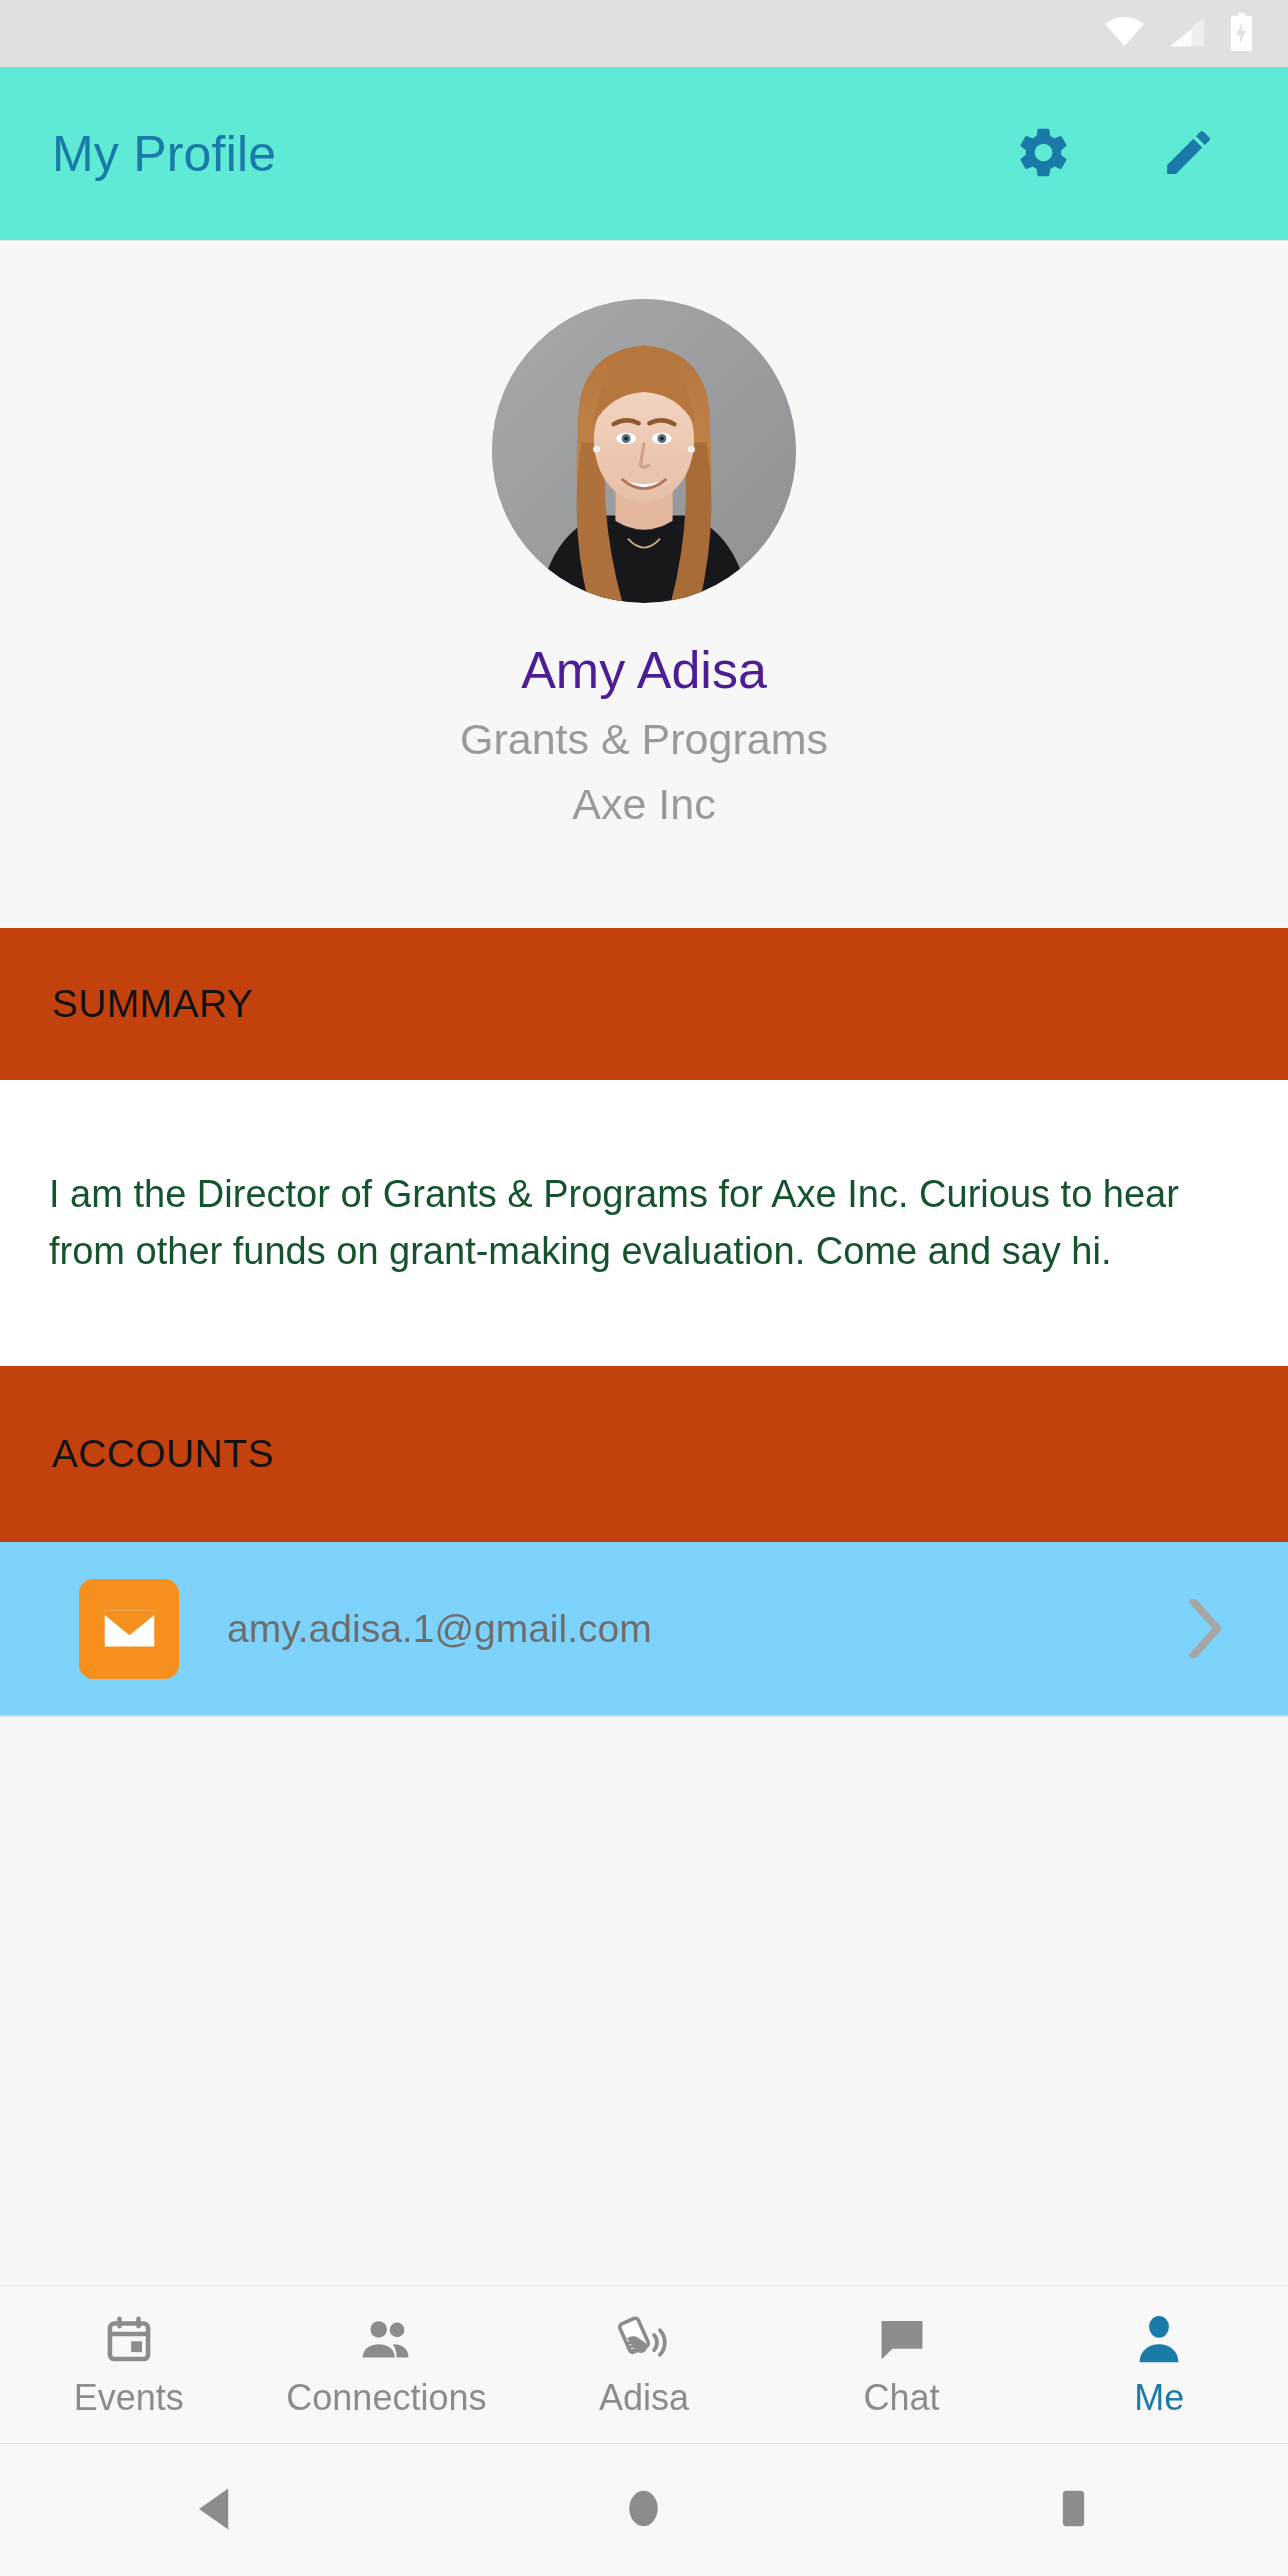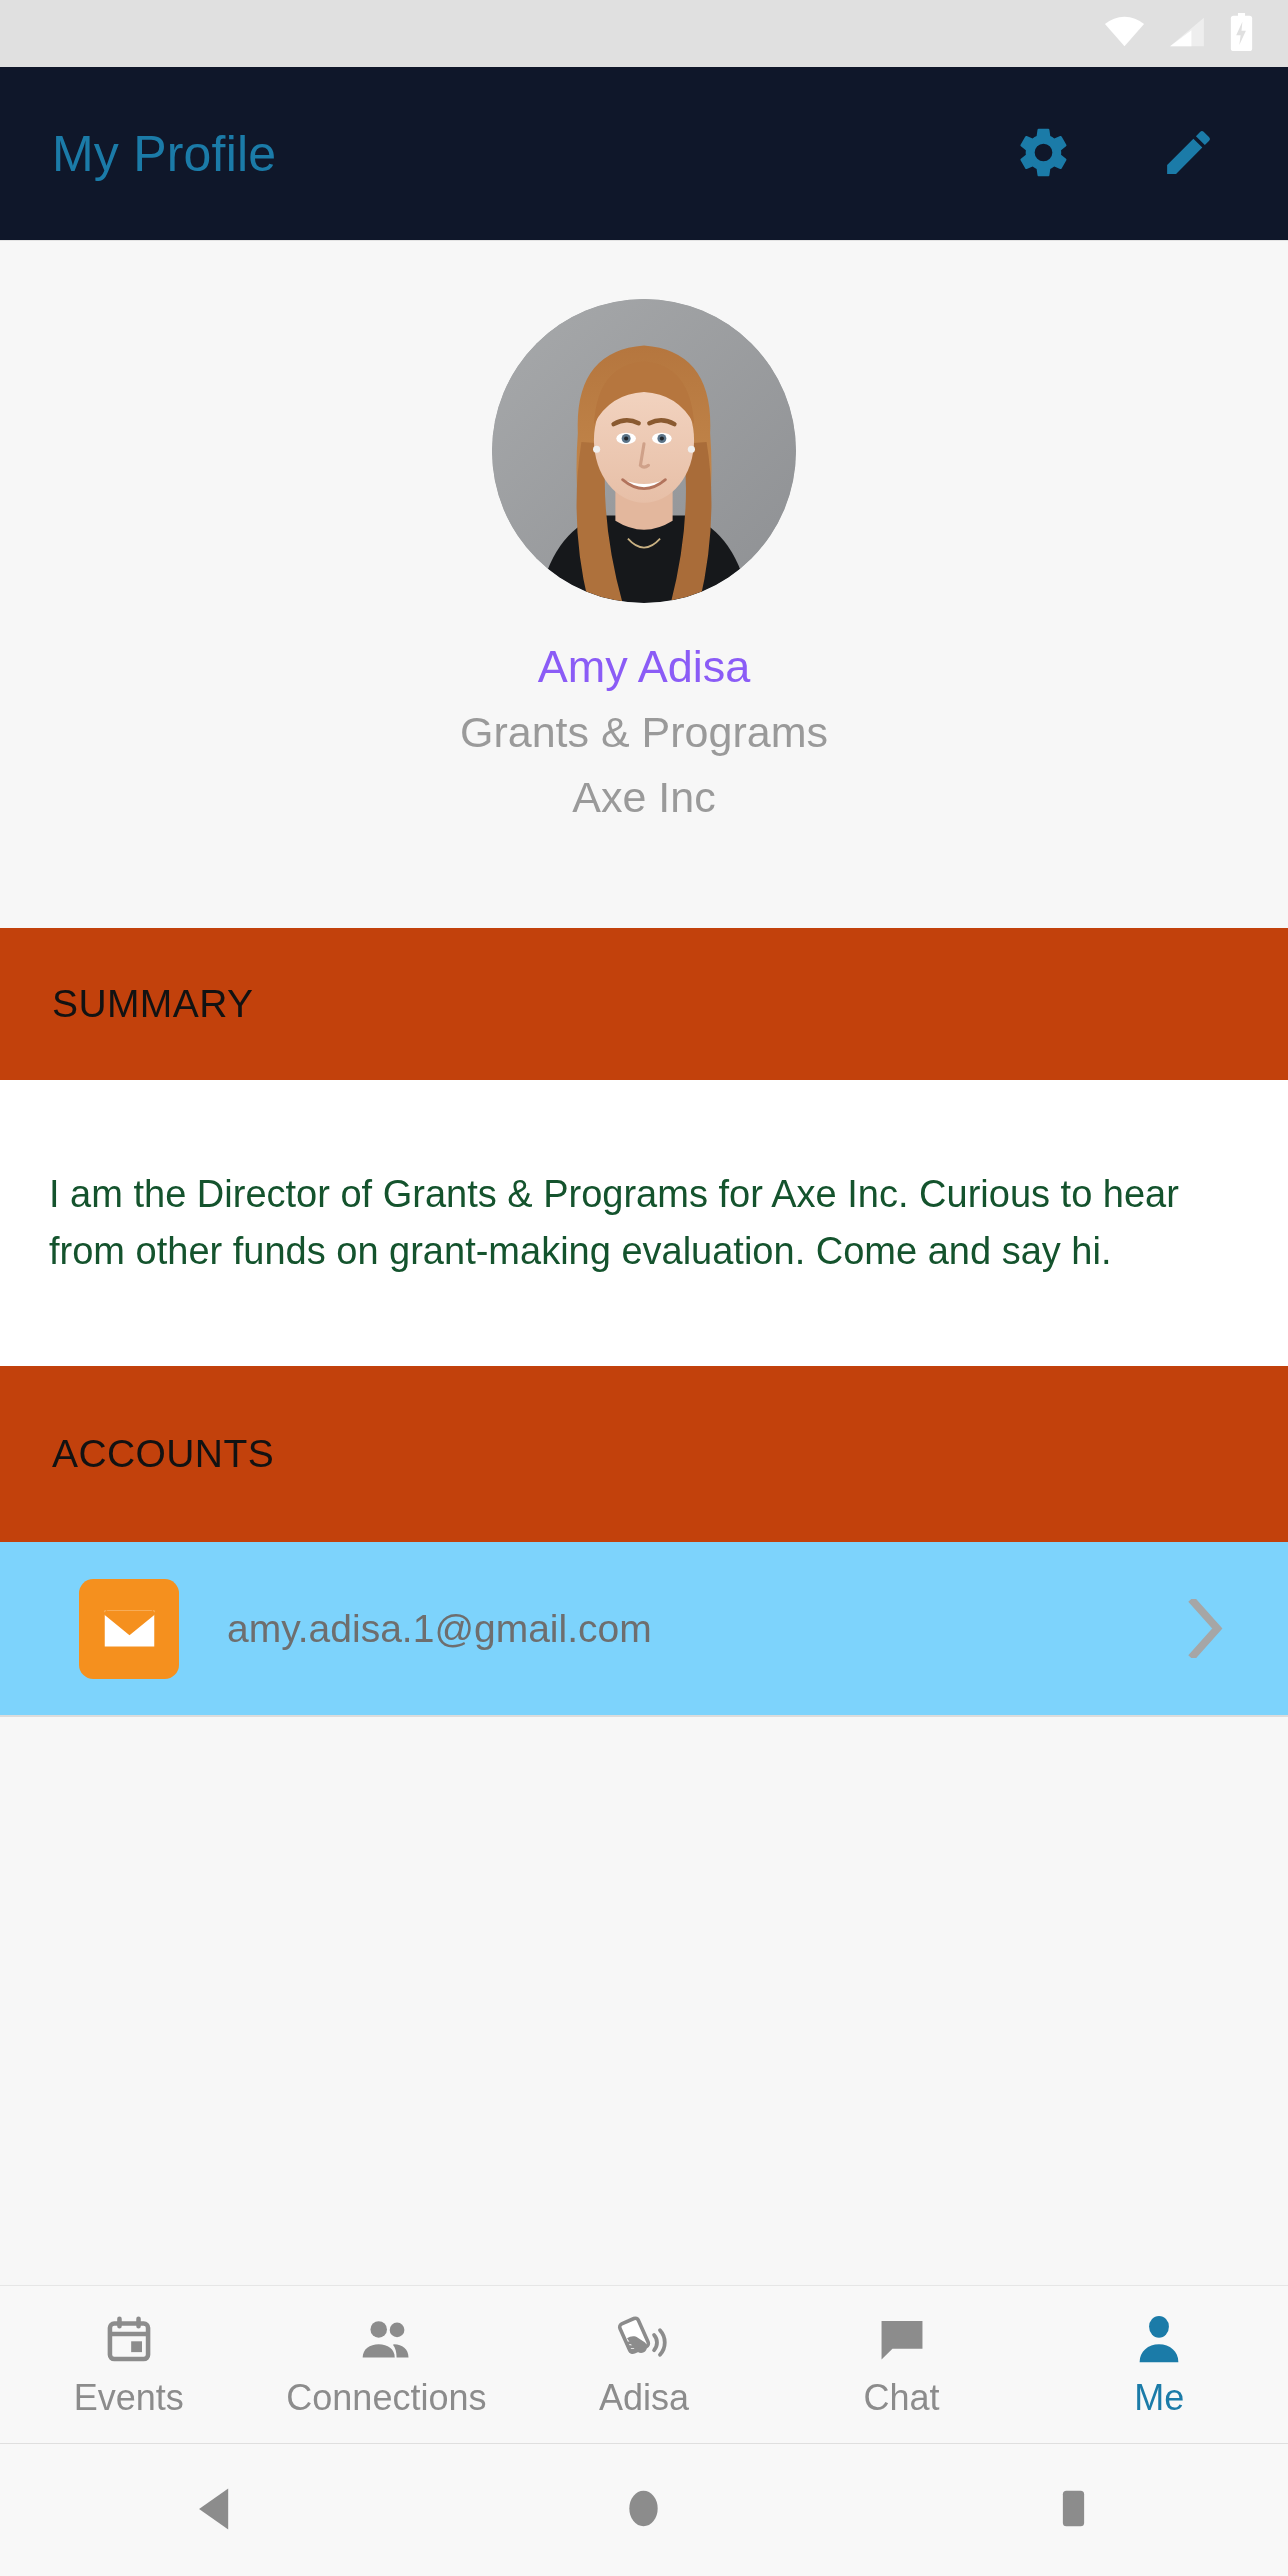--- a/index.html
+++ b/index.html
@@ -16,21 +16,21 @@
     position:absolute; top:0; left:0; width:1288px; height:67px;
     background:#E0E0E0;
     display:flex; align-items:center; justify-content:flex-end;
     padding-right:34px; gap:23px;
   }
   .sb-icon { display:block; }
 
   
   .appbar {
     position:absolute; top:67px; left:0; width:1288px; height:174px;
-    background:#0f172a;
+    background:#5eead4;
     border-bottom:1.8px solid #E3E3E3;
     display:flex; align-items:center;
   }
   .appbar-title {
     margin-left:52px;
     font-size:50px;
     color:#1B7BA8;
     letter-spacing:0.2px;
     white-space:nowrap;
   }
@@ -47,21 +47,21 @@
     display:flex; flex-direction:column; align-items:center;
   }
   .avatar {
     width:304px; height:304px; border-radius:50%;
     margin-top:56px; overflow:hidden; position:relative;
     background:#9EA0A2;
   }
   .avatar svg { display:block; width:304px; height:304px; }
 
   .p-name {
-    margin-top:40px; font-size:45px; color:#8b5cf6; line-height:1.05;
+    margin-top:40px; font-size:52px; color:#4c1d95; line-height:1.05;
   }
   .p-role {
     margin-top:19.7px; font-size:43px; color:#9A9A9A; line-height:1.05;
   }
   .p-org {
     margin-top:19.7px; font-size:43px; color:#9A9A9A; line-height:1.05;
   }
 
   
   .section-head {

